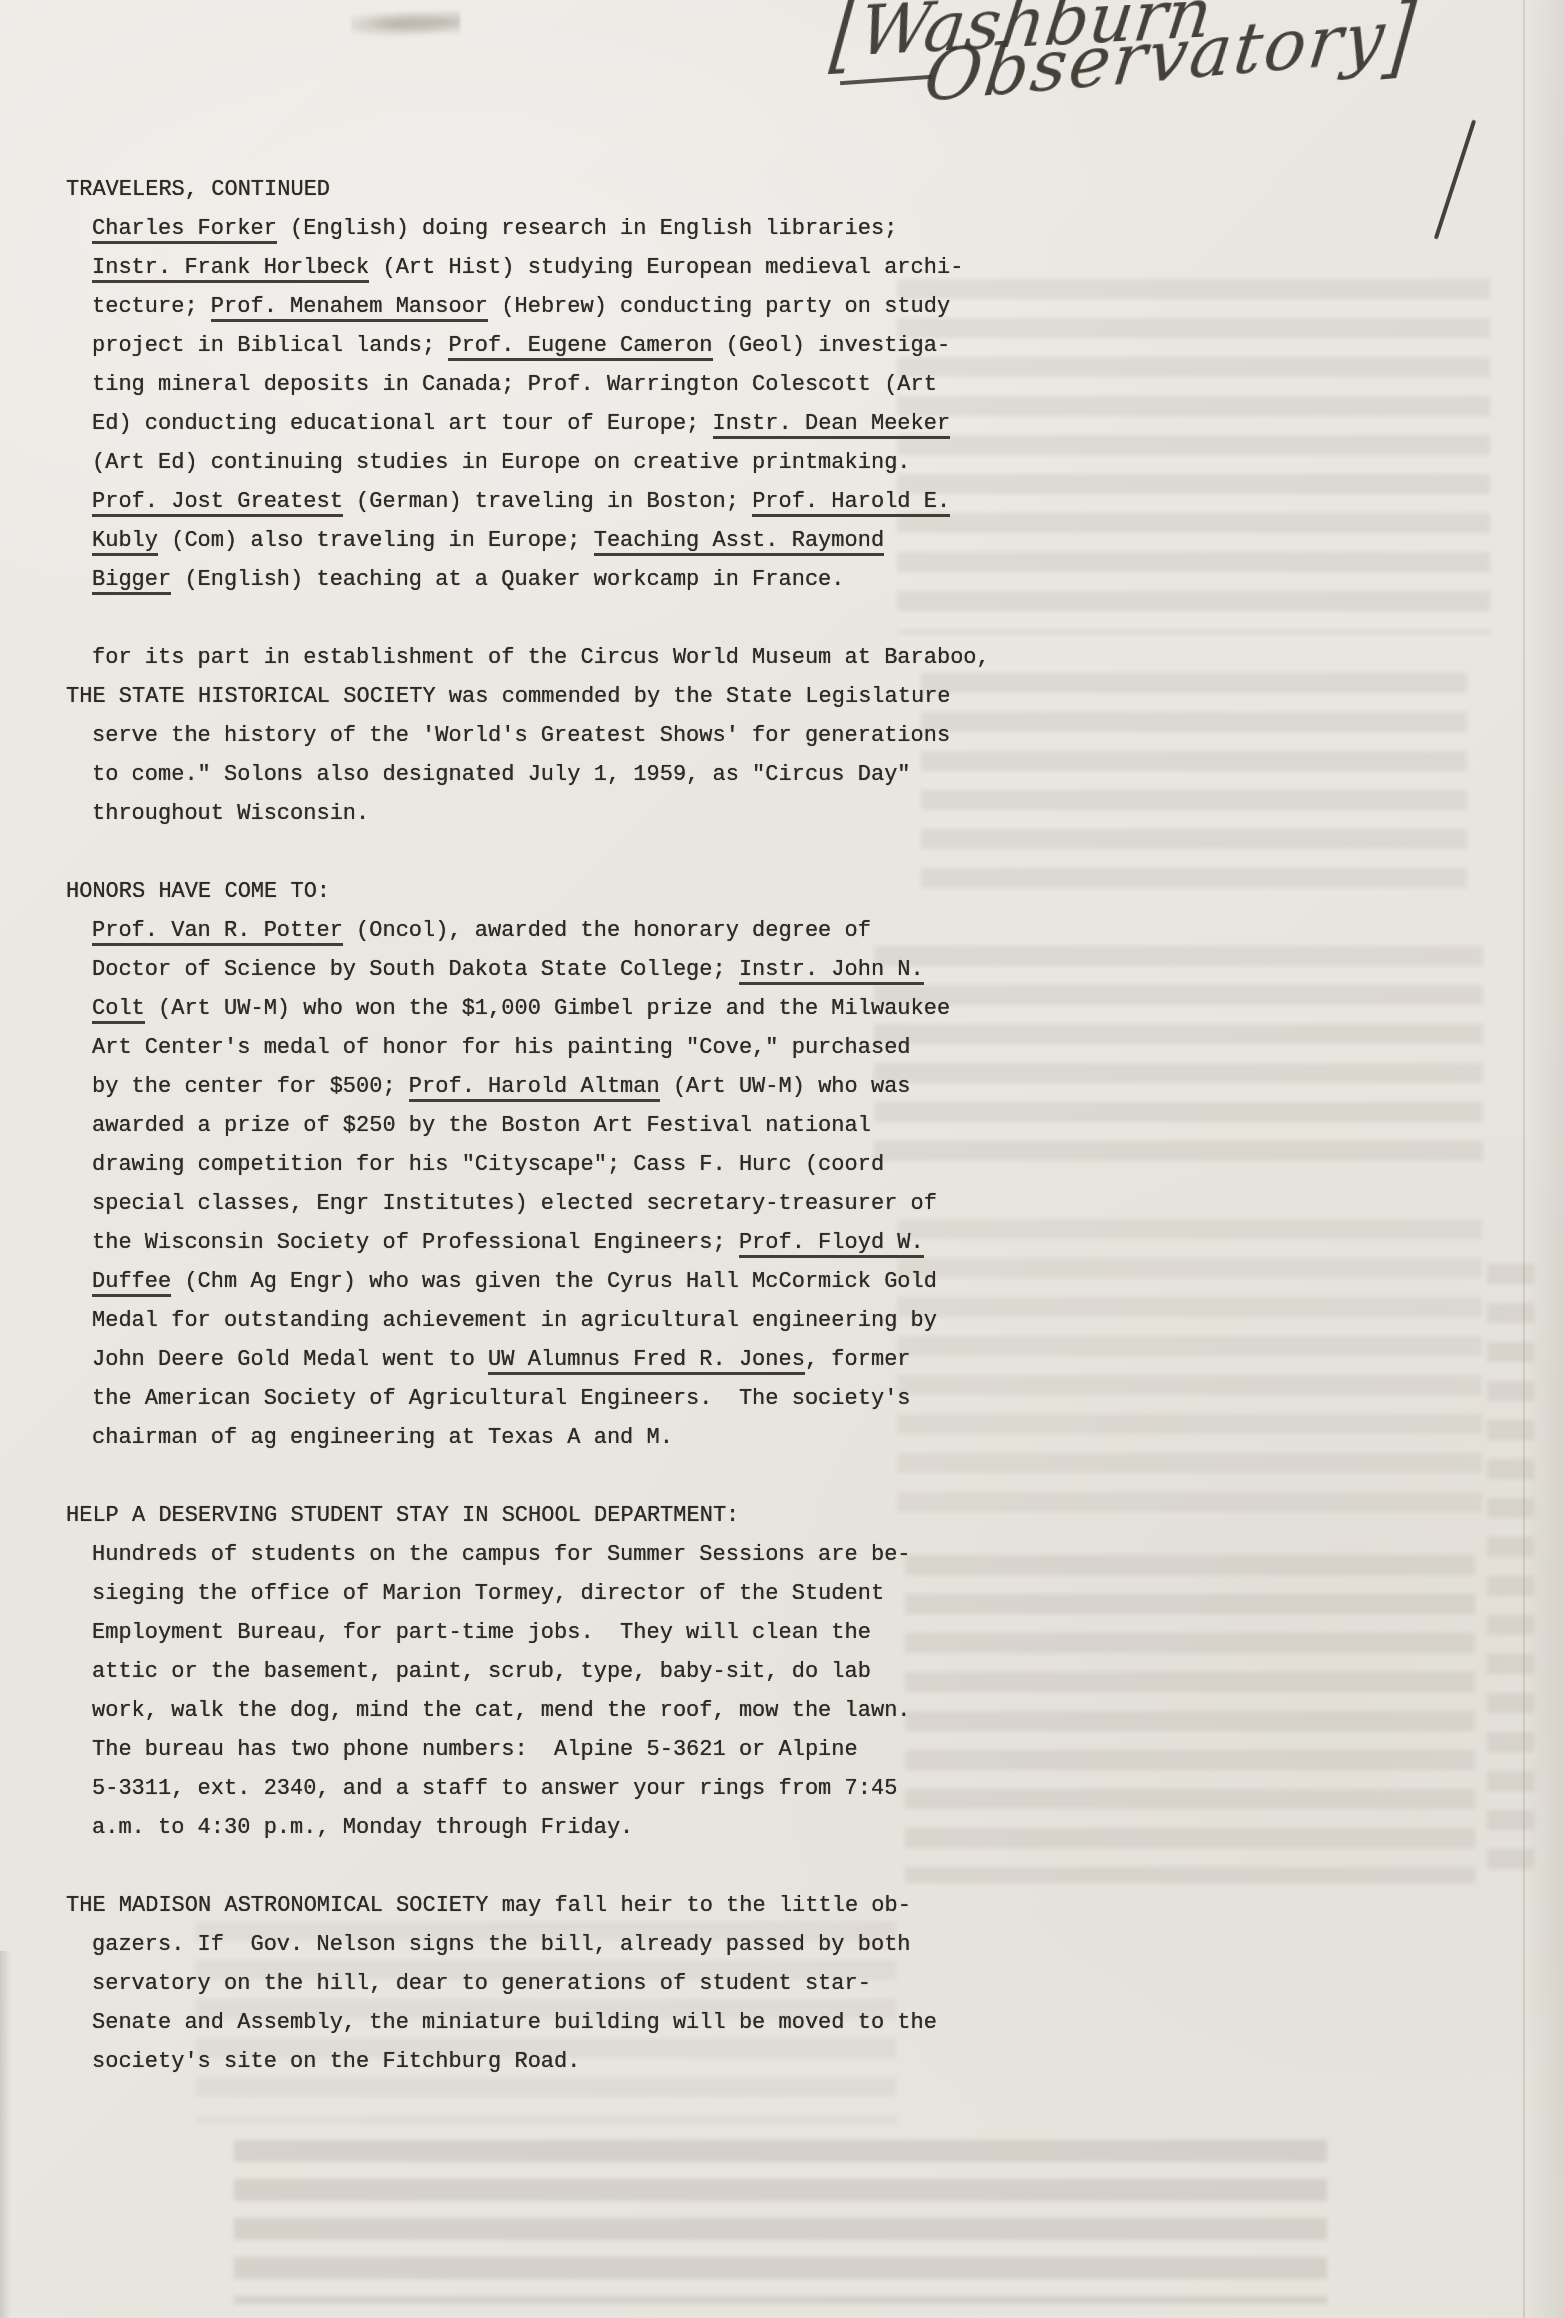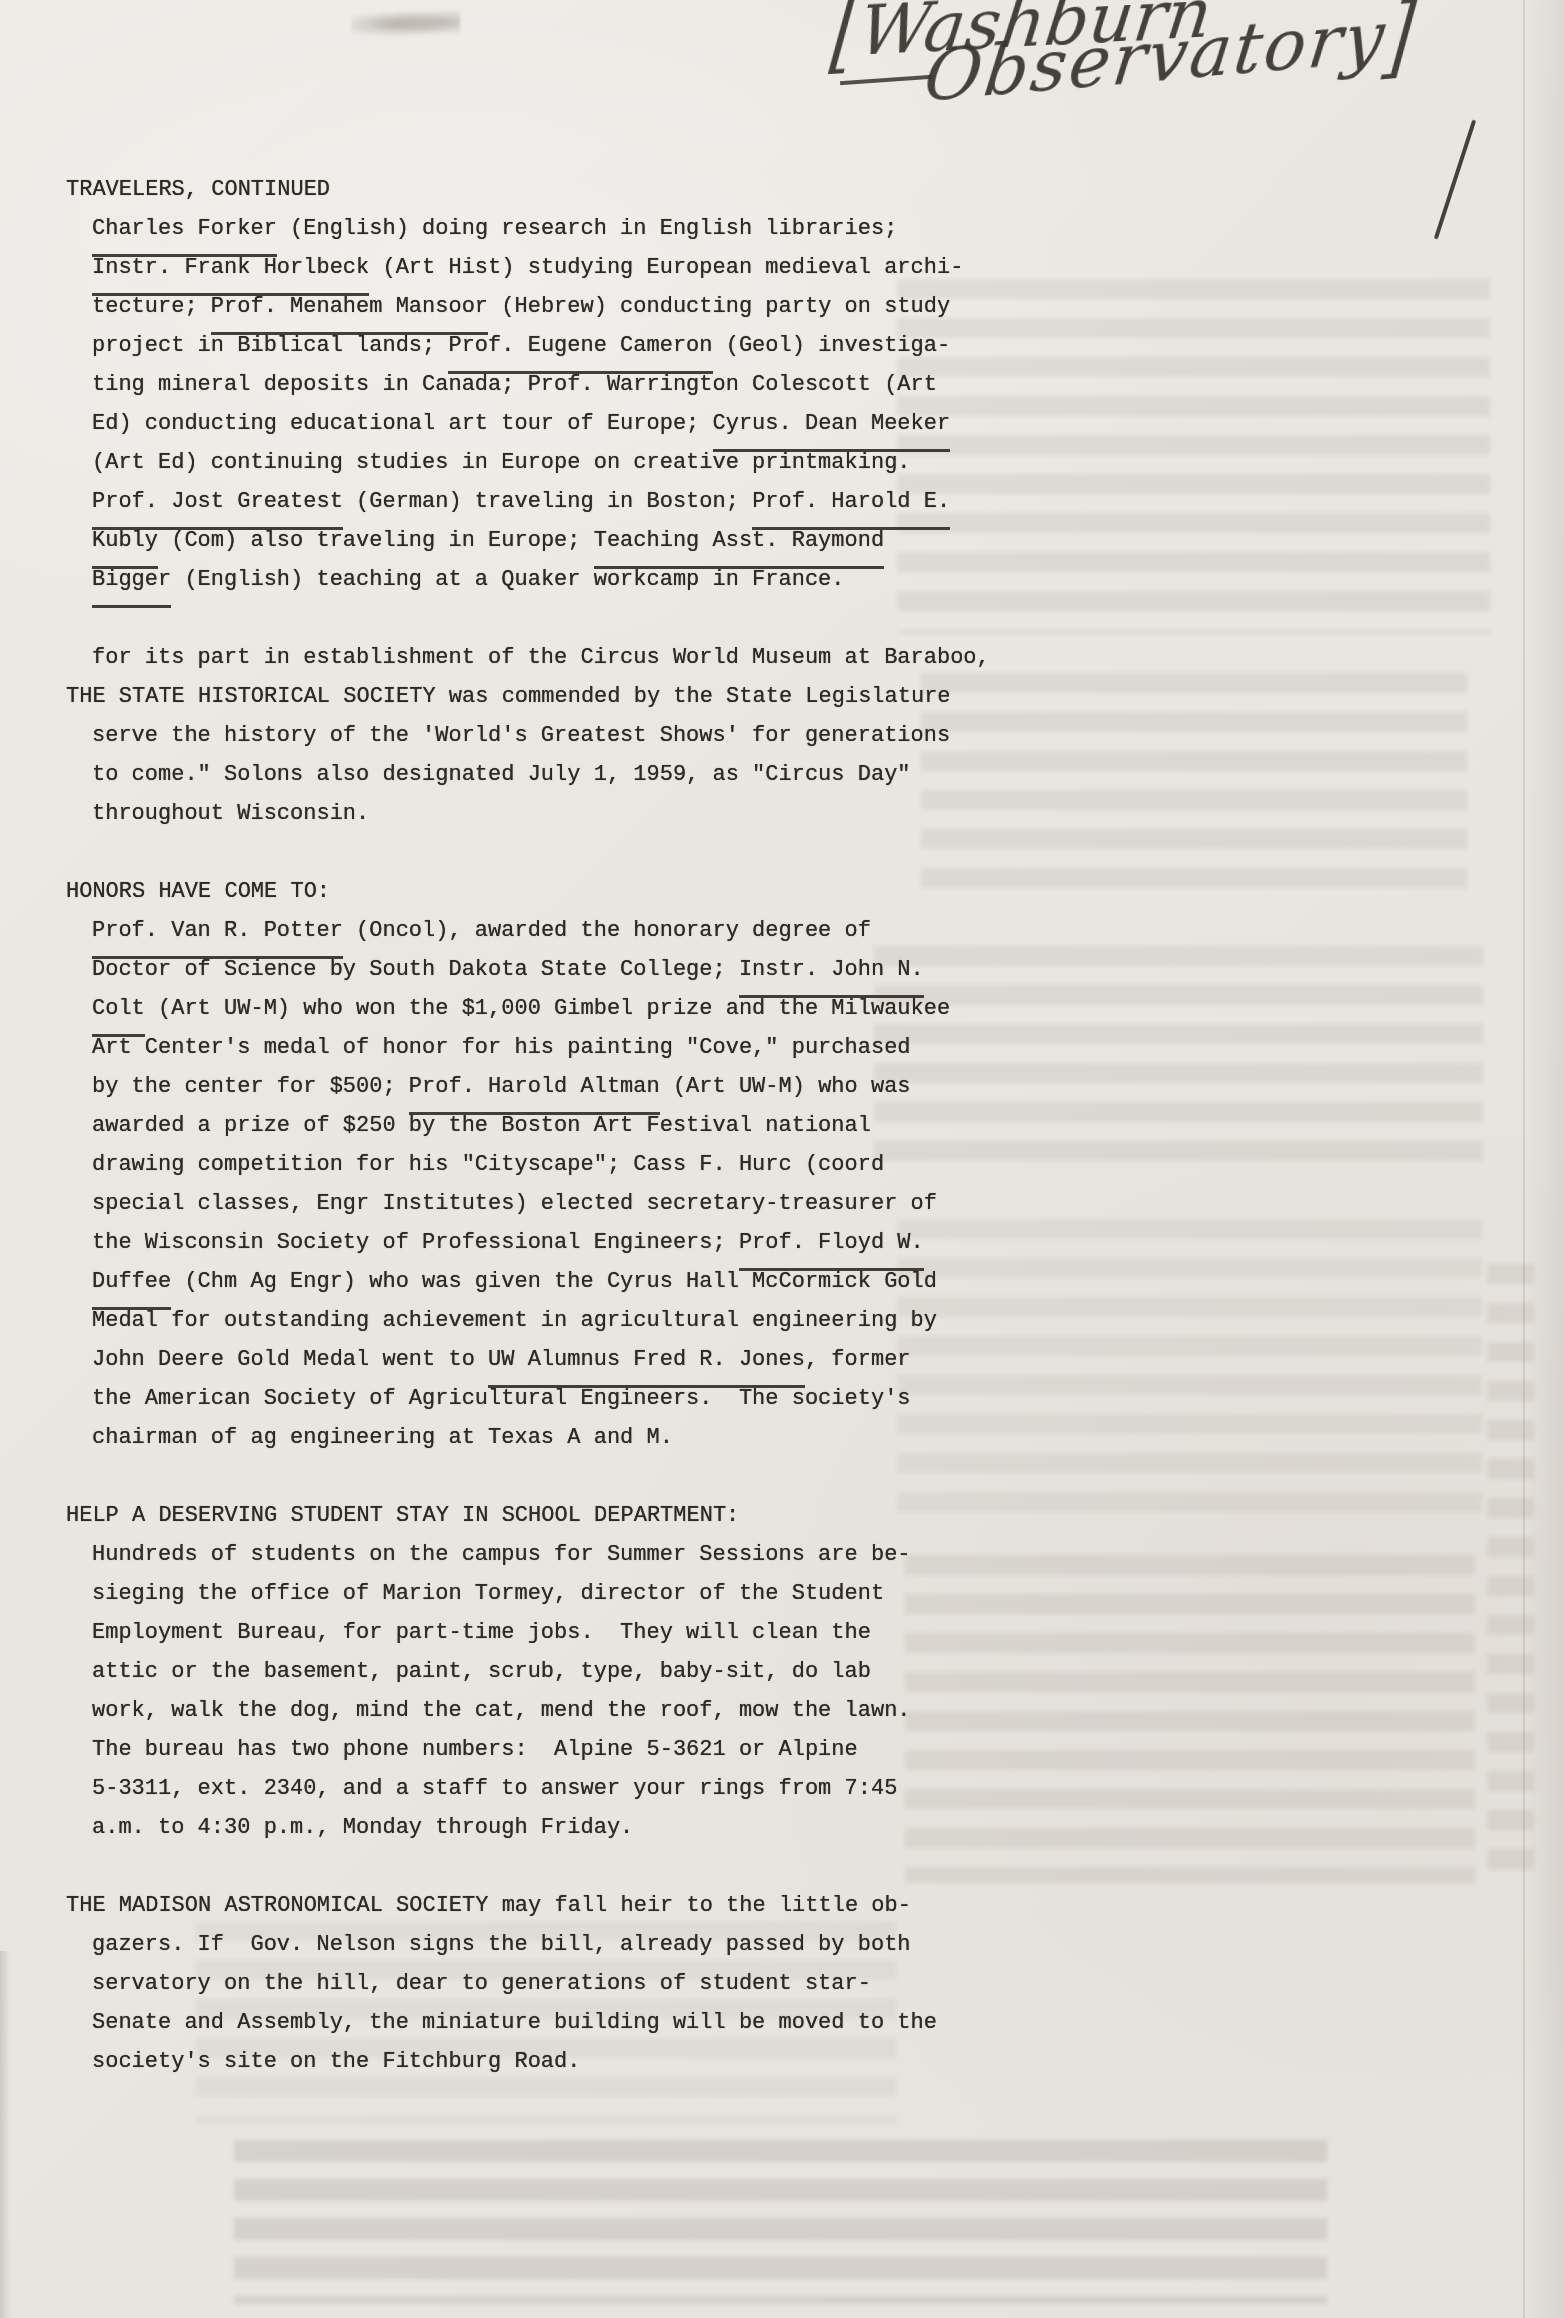--- a/index.html
+++ b/index.html
@@ -17,21 +17,21 @@
   
   .doc{
     position:absolute;left:66px;top:170px;width:1467px;
     font-size:22px;line-height:39px;color:#2e2923;
     text-shadow:0 0 0.8px rgba(46,40,33,.85);
   }
   .section{margin-top:39px;}
   .section:first-child{margin-top:0;}
   .line{height:39px;white-space:pre;}
   .ind{padding-left:26px;}
-  .u{border-bottom:3.1px solid rgba(48,42,34,.9);padding-bottom:13px;}
+  .u{border-bottom:3.1px solid rgba(48,42,34,.9);padding-bottom:0;}
   
   .hw{
     position:absolute;color:#38332b;opacity:.92;
     font-family:"DejaVu Serif","Liberation Serif",serif;
     font-style:italic;filter:blur(0.3px);
     transform-origin:left center;white-space:nowrap;
   }
   .hw1{left:833px;top:-7.8px;font-size:69px;transform:rotate(-3deg) skewX(-10deg);}
   .hw2{left:925px;top:36px;font-size:70px;letter-spacing:2.3px;transform:rotate(-5deg) skewX(-12deg);}
   .hw-bracket{display:inline-block;transform:scaleY(1.25);}
@@ -89,21 +89,21 @@
   <div class="hw-tail"></div>
 
   <div id="doc" class="doc">
       <div class="section">
         <div class="line"><span>TRAVELERS, CONTINUED</span></div>
         <div class="line ind"><span class="u">Charles Forker</span><span> (English) doing research in English libraries;</span></div>
         <div class="line ind"><span class="u">Instr. Frank Horlbeck</span><span> (Art Hist) studying European medieval archi-</span></div>
         <div class="line ind"><span>tecture; </span><span class="u">Prof. Menahem Mansoor</span><span> (Hebrew) conducting party on study</span></div>
         <div class="line ind"><span>project in Biblical lands; </span><span class="u">Prof. Eugene Cameron</span><span> (Geol) investiga-</span></div>
         <div class="line ind"><span>ting mineral deposits in Canada; Prof. Warrington Colescott (Art</span></div>
-        <div class="line ind"><span>Ed) conducting educational art tour of Europe; </span><span class="u">Cyrus. Dean Meeker</span></div>
+        <div class="line ind"><span>Ed) conducting educational art tour of Europe; </span><span class="u">Instr. Dean Meeker</span></div>
         <div class="line ind"><span>(Art Ed) continuing studies in Europe on creative printmaking.</span></div>
         <div class="line ind"><span class="u">Prof. Jost Greatest</span><span> (German) traveling in Boston; </span><span class="u">Prof. Harold E.</span></div>
         <div class="line ind"><span class="u">Kubly</span><span> (Com) also traveling in Europe; </span><span class="u">Teaching Asst. Raymond</span></div>
         <div class="line ind"><span class="u">Bigger</span><span> (English) teaching at a Quaker workcamp in France.</span></div>
       </div>
       <div class="section">
         <div class="line ind"><span>for its part in establishment of the Circus World Museum at Baraboo,</span></div>
         <div class="line"><span>THE STATE HISTORICAL SOCIETY was commended by the State Legislature</span></div>
         <div class="line ind"><span>serve the history of the 'World's Greatest Shows' for generations</span></div>
         <div class="line ind"><span>to come." Solons also designated July 1, 1959, as "Circus Day"</span></div>

